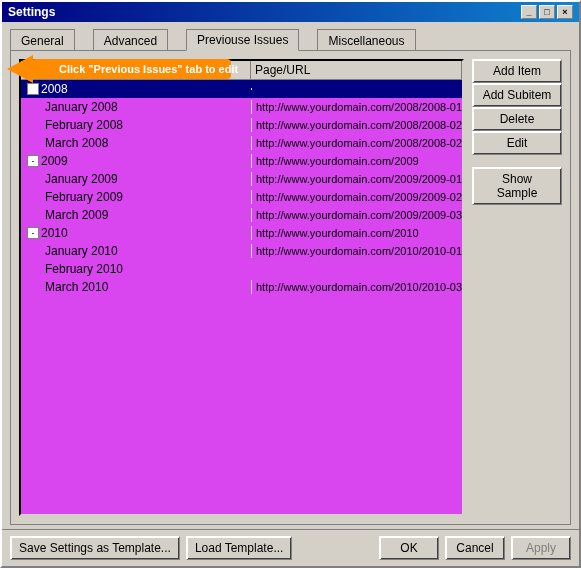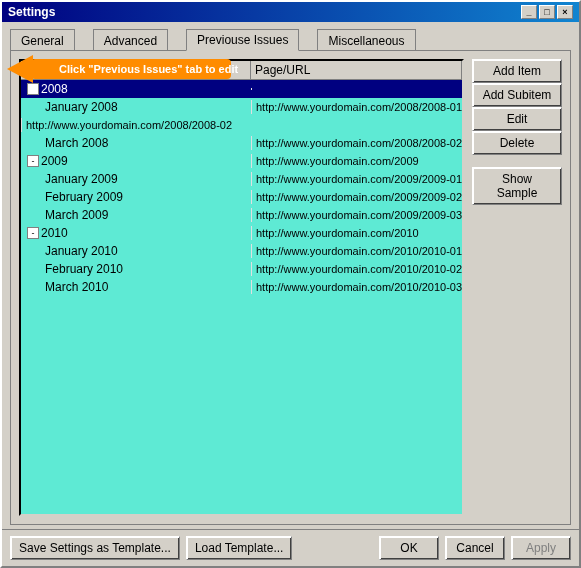--- a/index.html
+++ b/index.html
@@ -92,21 +92,21 @@
       background: #d4d0c8;
       flex: 1;
       display: flex;
       padding: 8px;
       gap: 8px;
       position: relative;
       z-index: 1;
     }
     .tree-area {
       flex: 1;
-      background: #5eead4;
+      background: #d946ef;
       border: 2px inset #808080;
       border-top-color: #404040;
       border-left-color: #404040;
       border-right-color: #d4d0c8;
       border-bottom-color: #d4d0c8;
       overflow: auto;
       position: relative;
     }
     .tree-header {
       display: flex;
@@ -293,20 +293,24 @@
 
           <div class="tree-row">
             <div class="tree-cell-title">
               <span class="indent" style="width:22px;"></span>
               <span>January 2008</span>
             </div>
             <div class="tree-cell-url">http://www.yourdomain.com/2008/2008-01</div>
           </div>
 
           <div class="tree-row">
+            <div class="tree-cell-title">
+              <span class="indent" style="width:22px;"></span>
+              <span>February 2008</span>
+            </div>
             <div class="tree-cell-url">http://www.yourdomain.com/2008/2008-02</div>
           </div>
 
           <div class="tree-row">
             <div class="tree-cell-title">
               <span class="indent" style="width:22px;"></span>
               <span>March 2008</span>
             </div>
             <div class="tree-cell-url">http://www.yourdomain.com/2008/2008-02</div>
           </div>
@@ -359,38 +363,37 @@
               <span>January 2010</span>
             </div>
             <div class="tree-cell-url">http://www.yourdomain.com/2010/2010-01</div>
           </div>
 
           <div class="tree-row">
             <div class="tree-cell-title">
               <span class="indent" style="width:22px;"></span>
               <span>February 2010</span>
             </div>
-            <div class="tree-cell-url">http://www.yourdomain.com/2010/2010-02</div>
           </div>
 
           <div class="tree-row">
             <div class="tree-cell-title">
               <span class="indent" style="width:22px;"></span>
               <span>March 2010</span>
             </div>
             <div class="tree-cell-url">http://www.yourdomain.com/2010/2010-03</div>
           </div>
         </div>
       </div>
 
       <div class="buttons-panel">
         <button class="btn">Add Item</button>
         <button class="btn">Add Subitem</button>
+        <button class="btn">Delete</button>
         <button class="btn">Edit</button>
-        <button class="btn">Delete</button>
         <div style="height:12px;"></div>
         <button class="btn">Show Sample</button>
       </div>
     </div>
   </div>
 
   <div class="bottom-bar">
     <button class="btn">Save Settings as Template...</button>
     <button class="btn">Load Template...</button>
     <div class="spacer"></div>

